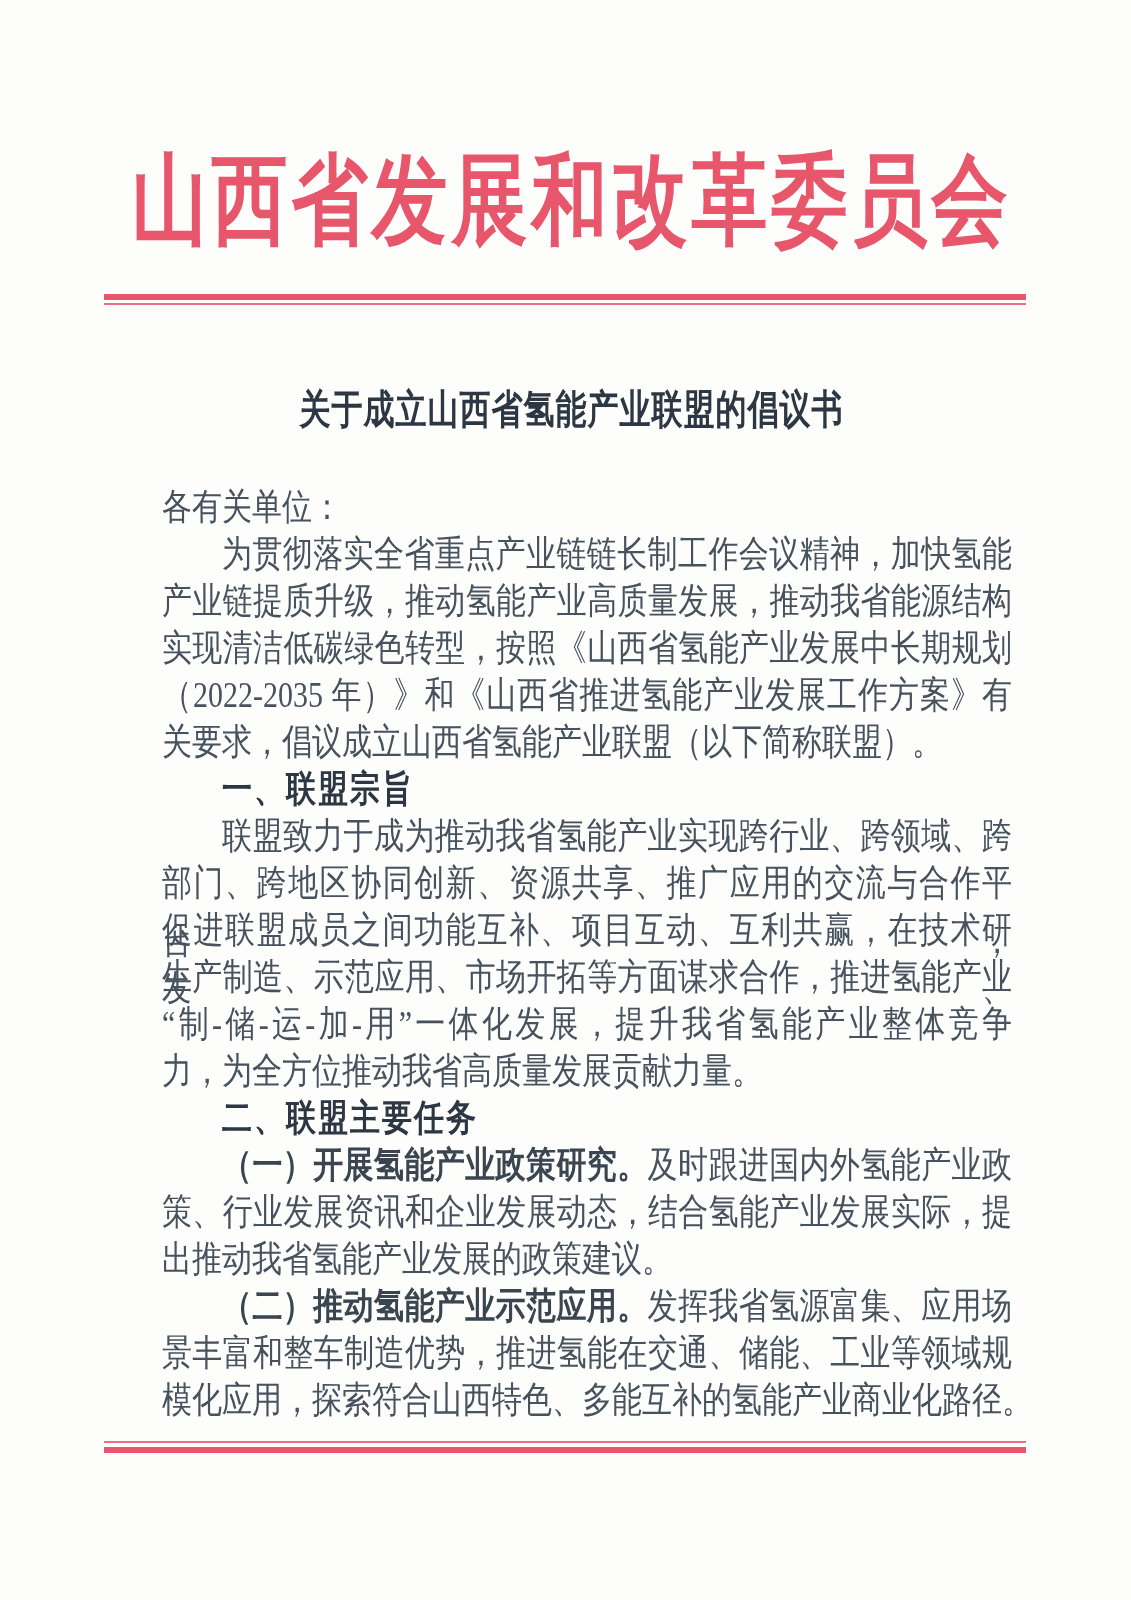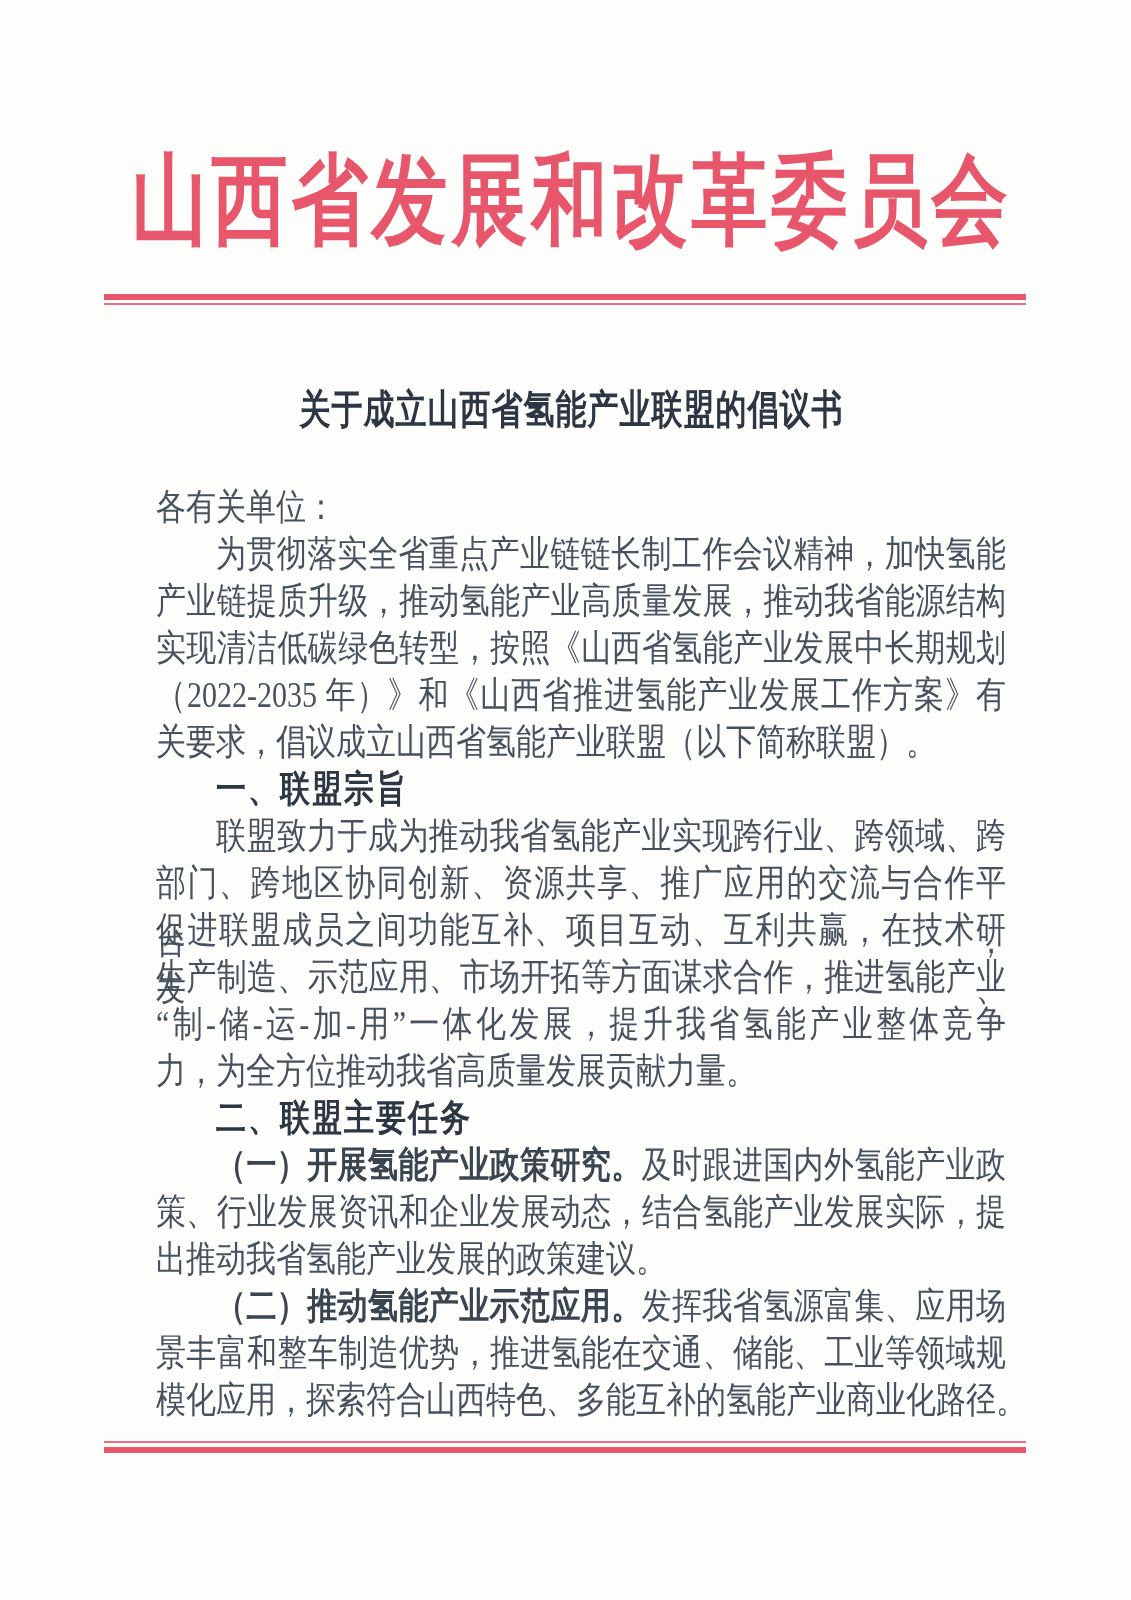--- a/index.html
+++ b/index.html
@@ -66,21 +66,21 @@
     letter-spacing: 1px;
     color: var(--title-color, #2d3743);
     transform: scaleY(1.3);
     transform-origin: 50% 50%;
     white-space: nowrap;
   }
   
   .doc-body {
     position: absolute;
     top: 483px;
-    left: 156px;
+    left: 162px;
     width: 850px;
     color: var(--body-color, #47525e);
   }
   .line {
     height: 47px;
     line-height: 47px;
     font-size: 30px;
     font-family: "Liberation Serif", serif;
     transform: scaleY(1.22);
     transform-origin: 50% 50%;

